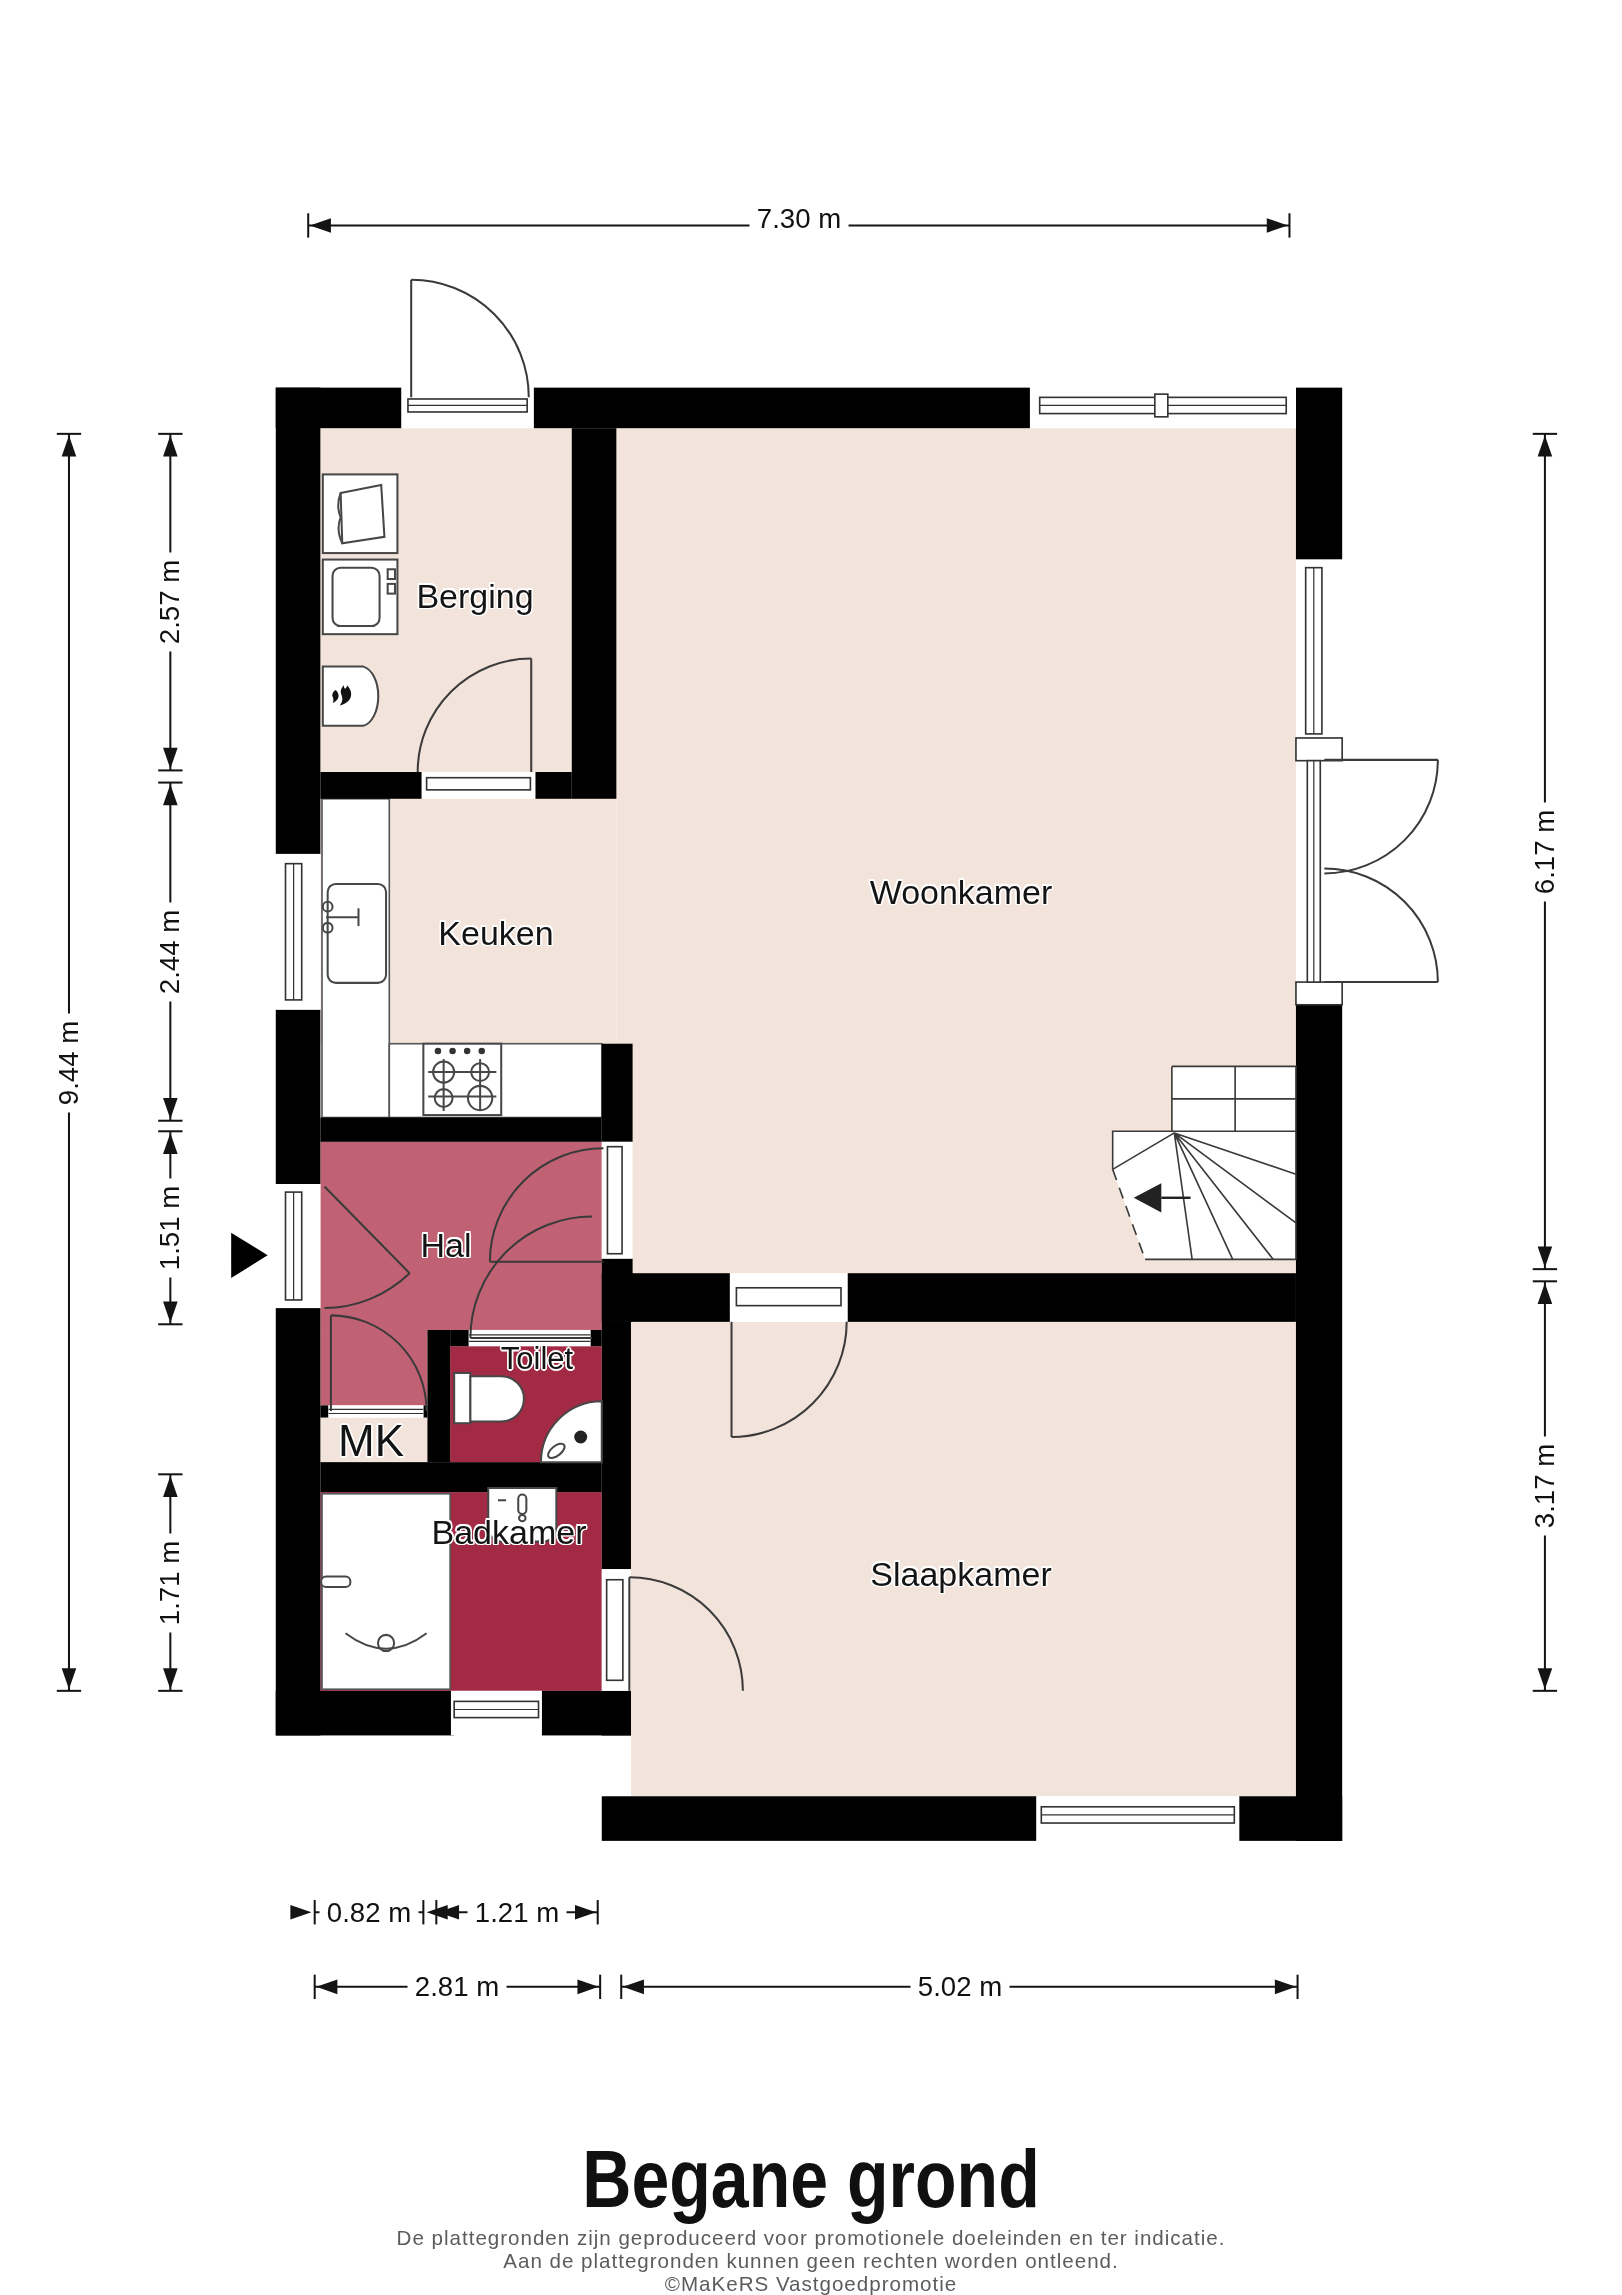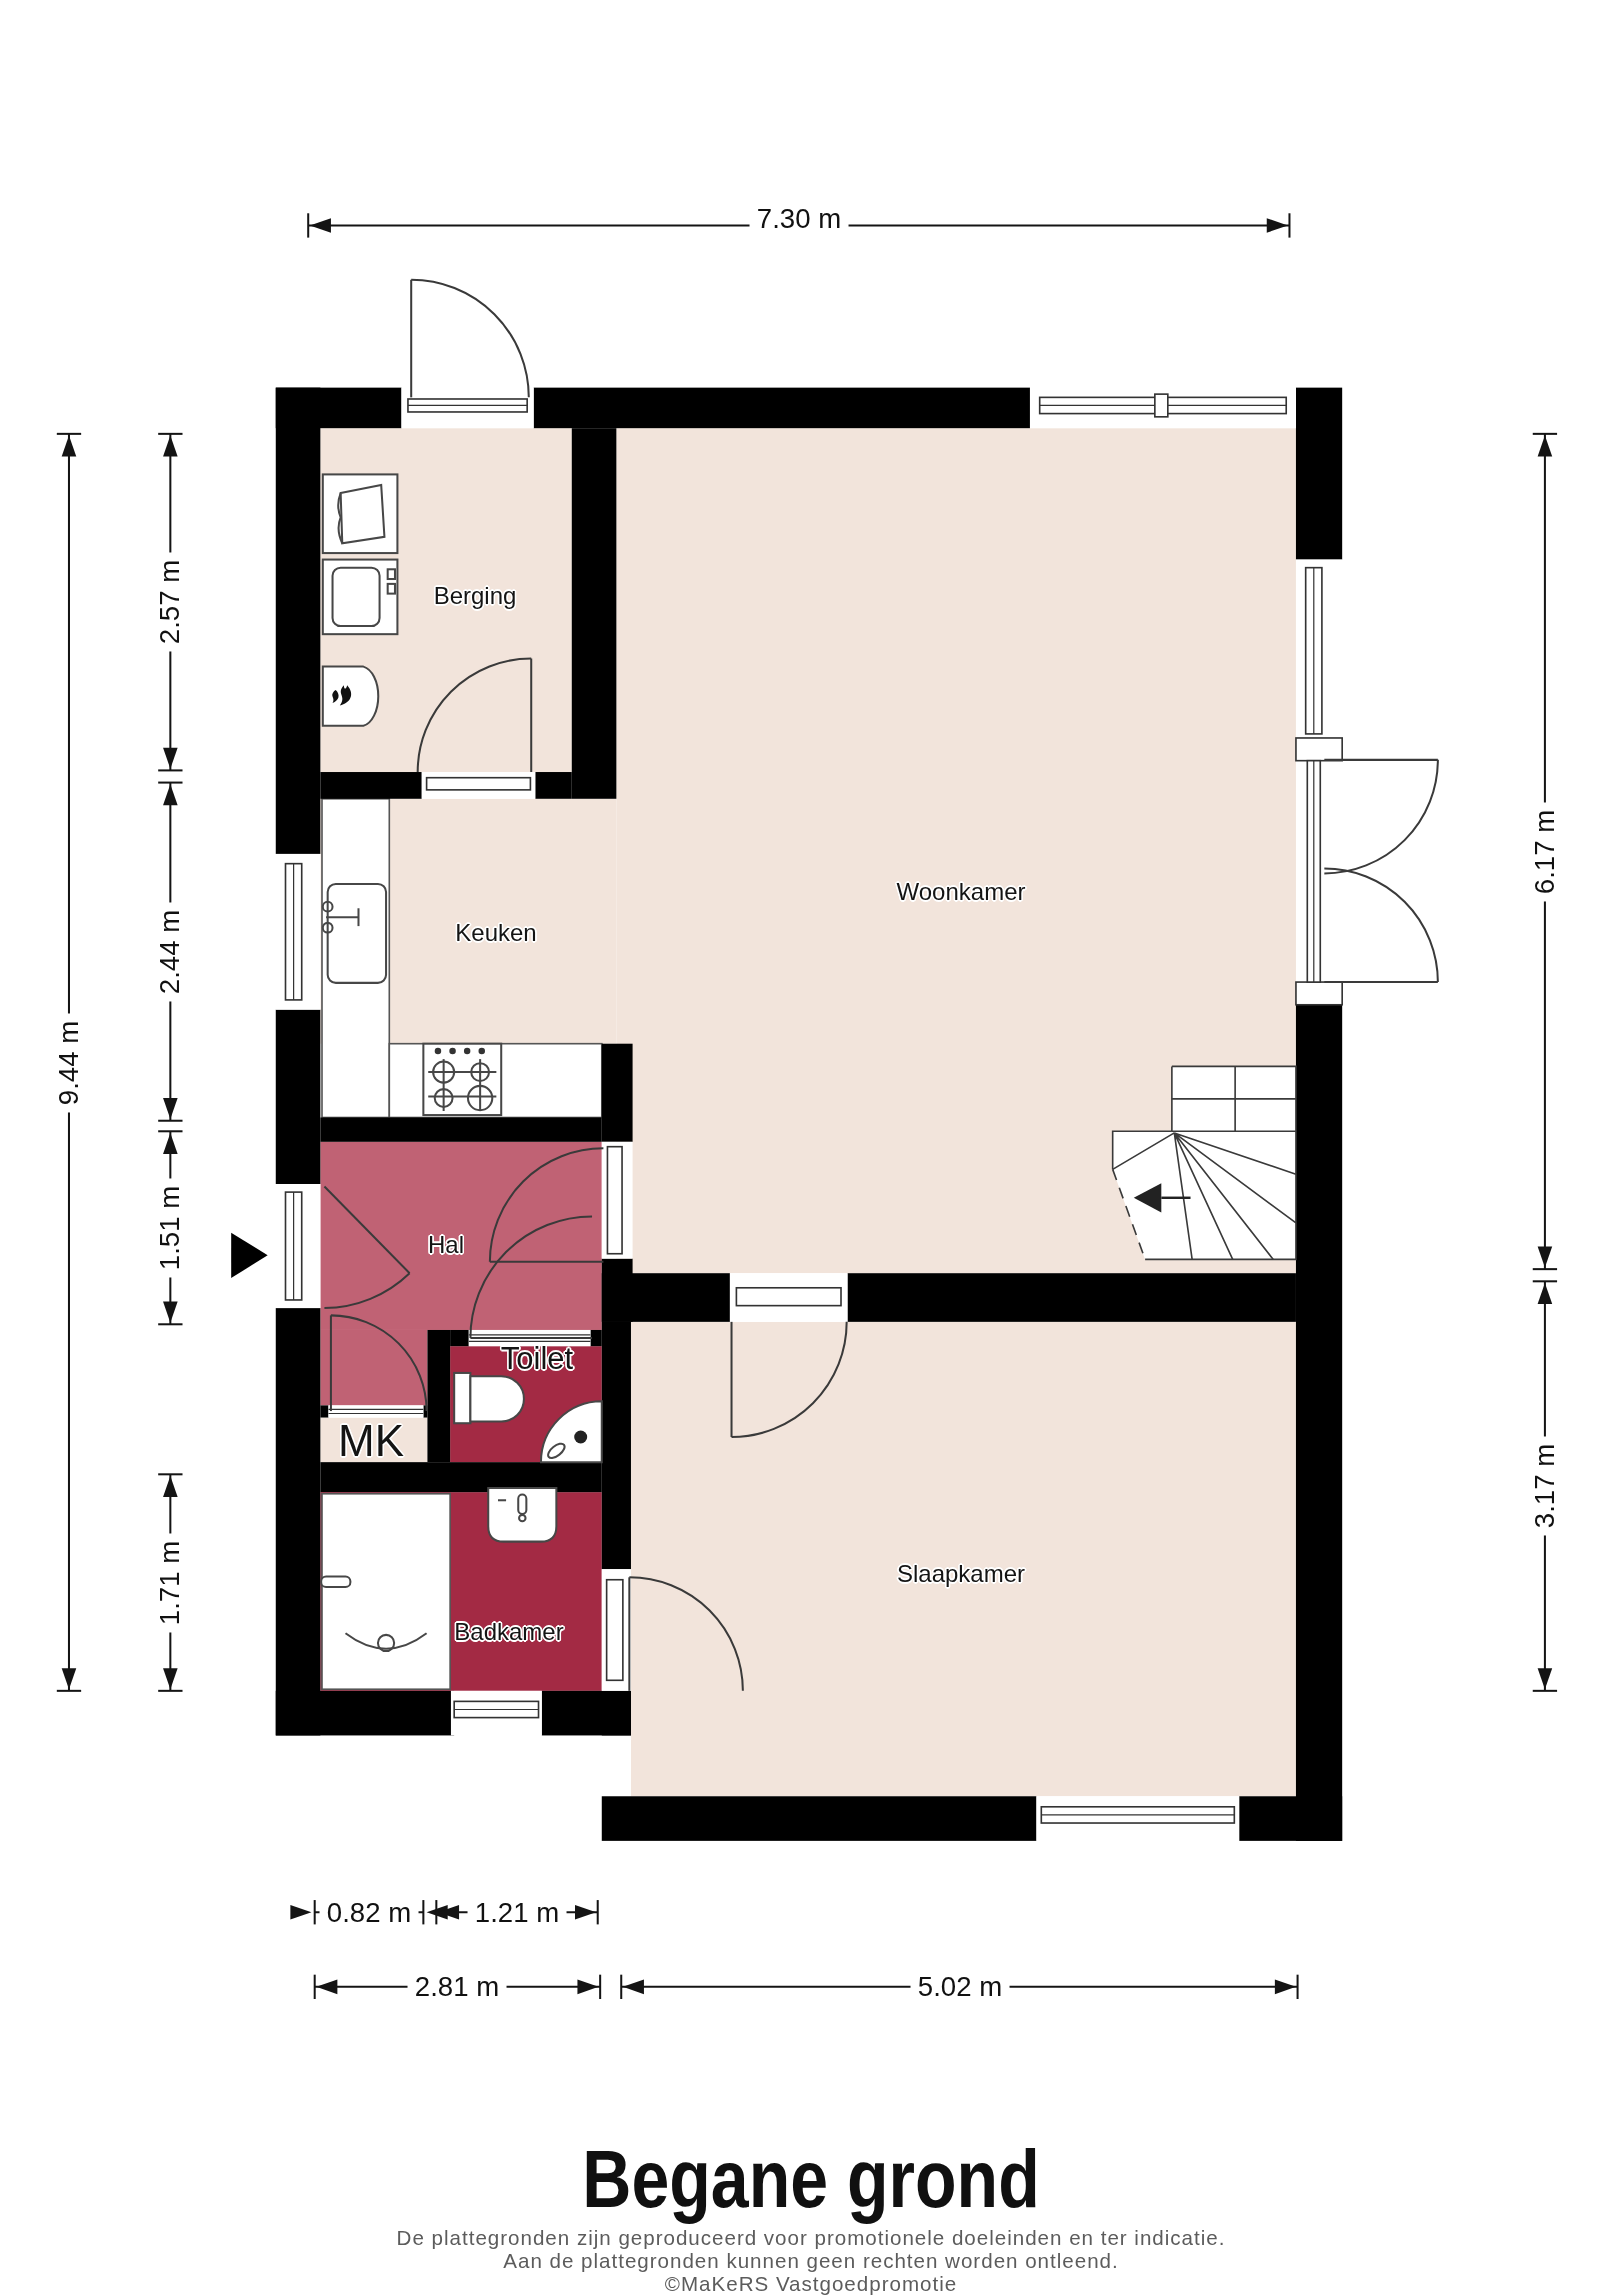--- a/index.html
+++ b/index.html
@@ -6,21 +6,21 @@
   body{width:1622px;height:2295px;position:relative;font-family:"Liberation Sans",sans-serif;overflow:hidden;}
   #plan-svg{position:absolute;left:0;top:0;z-index:1;}
   .wall{fill:#000;}
   .white-fill{fill:#fff;}
   .glaze{fill:#fff;stroke:#333;stroke-width:2;}
   .fixture{fill:#fff;stroke:#474747;stroke-width:2.5;}
   .fixline{stroke:#474747;stroke-width:2.5;fill:none;}
   .door{stroke:#3a3a3a;stroke-width:2.5;fill:none;}
   .stair{stroke:#3a3a3a;stroke-width:2;fill:none;}
   .labels-layer{position:absolute;left:0;top:0;width:1622px;height:2295px;z-index:2;pointer-events:none;}
-  .room-label{position:absolute;transform:translate(-50%,-50%);font-size:24px;color:#141414;white-space:nowrap;
+  .room-label{position:absolute;transform:translate(-50%,-50%);font-size:34px;color:#141414;white-space:nowrap;
     text-shadow:1.6px 0 0 #fff,-1.6px 0 0 #fff,0 1.6px 0 #fff,0 -1.6px 0 #fff,1.2px 1.2px 0 #fff,-1.2px 1.2px 0 #fff,1.2px -1.2px 0 #fff,-1.2px -1.2px 0 #fff;}
   .dim-label{position:absolute;transform:translate(-50%,-50%);font-size:27.6px;color:#111;background:#fff;padding:0.8px 7.3px;white-space:nowrap;}
   .dim-label.v{transform:translate(-50%,-50%) rotate(-90deg);}
   .plan-title{position:absolute;top:2133px;left:0;width:100%;text-align:center;font-size:81px;font-weight:bold;color:#101010;transform:scaleX(.84);}
   .plan-footer{position:absolute;top:2226px;left:0;width:100%;text-align:center;font-size:21px;line-height:23px;color:#5c5c5c;letter-spacing:1px;transform:scaleX(.98);}
 </style>
 </head>
 <body>
 
 <svg id="plan-svg" width="1622" height="2295" viewBox="0 0 2000 2830">
@@ -363,21 +363,21 @@
     </g>
 </svg>
 
 <div class="labels-layer">
   <div class="room-label" style="left:475px;top:596px;">Berging</div>
   <div class="room-label" style="left:496px;top:933px;">Keuken</div>
   <div class="room-label" style="left:961px;top:844px;margin-top:48px;">Woonkamer</div>
   <div class="room-label" style="left:446px;top:1245px;text-align:center;">Hal</div>
   <div class="room-label" style="left:537px;top:1359px;font-size:31px;">Toilet</div>
   <div class="room-label" style="left:371px;top:1441px;font-size:44px;">MK</div>
-  <div class="room-label" style="left:509px;top:1632px;text-align:right;">Badkamer</div>
+  <div class="room-label" style="left:509px;top:1532px;text-align:right;">Badkamer</div>
   <div class="room-label" style="left:961px;top:1574px;">Slaapkamer</div>
 
   <div class="plan-title">Begane grond</div>
   <div class="plan-footer">
     <div>De plattegronden zijn geproduceerd voor promotionele doeleinden en ter indicatie.</div>
     <div>Aan de plattegronden kunnen geen rechten worden ontleend.</div>
     <div>©MaKeRS Vastgoedpromotie</div>
   </div>
 <div class="dim-label" style="left: 799px; top: 219px;">7.30 m</div>
     <div class="dim-label v" style="left: 69px; top: 1063px;">9.44 m</div>

